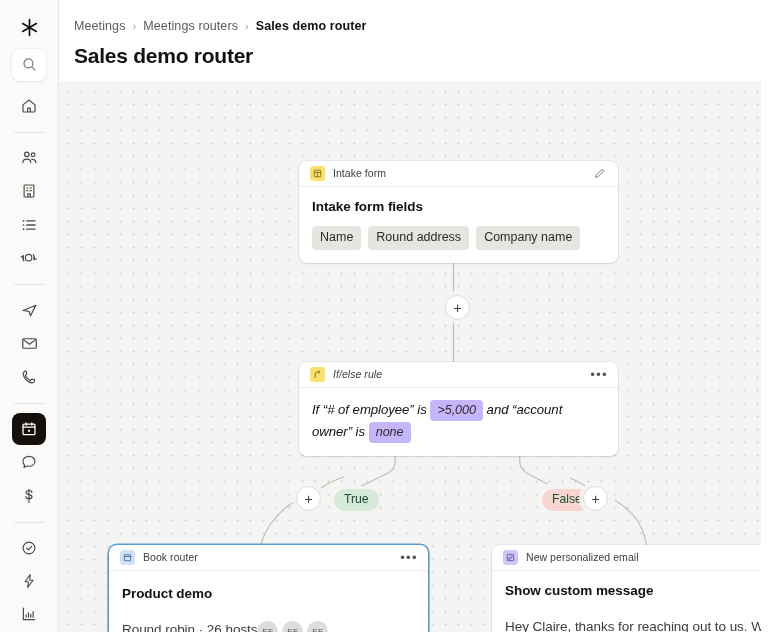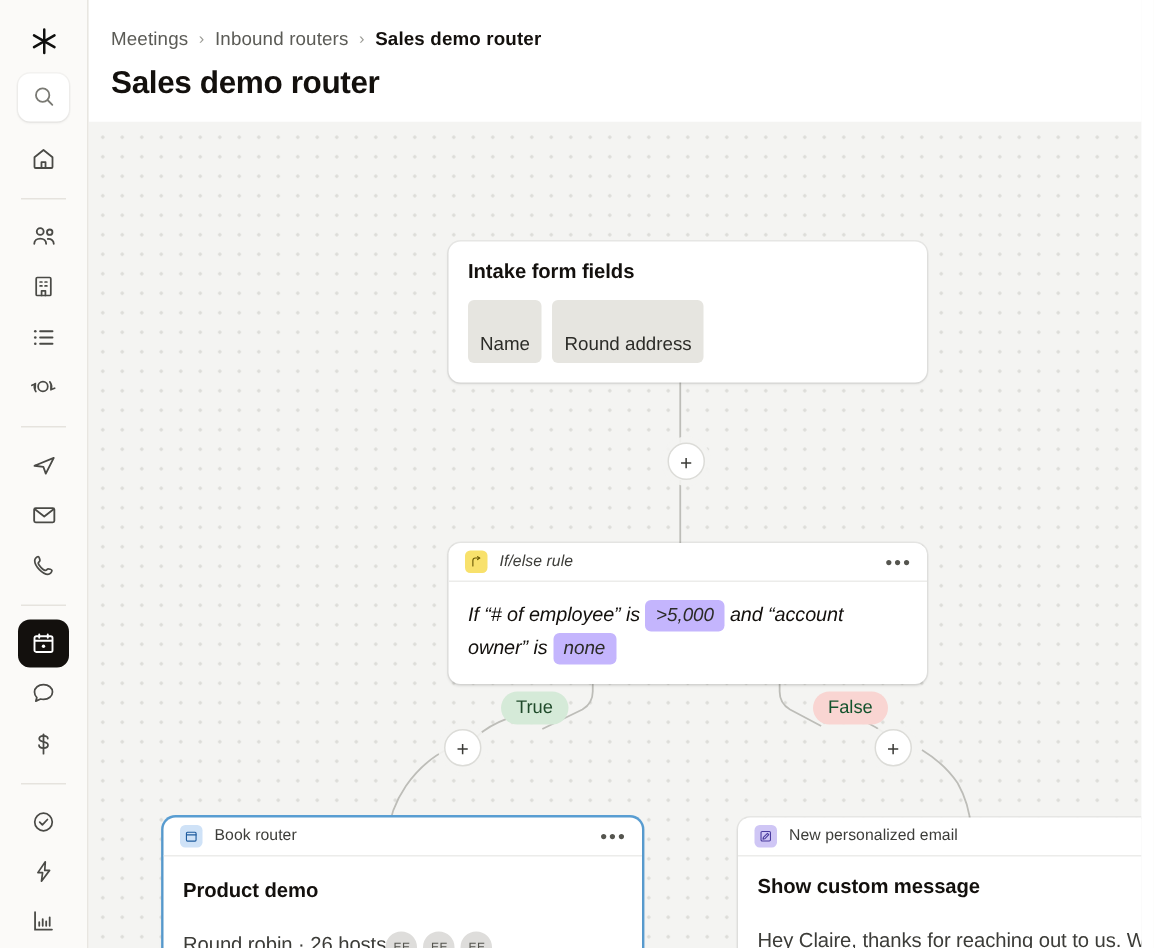--- a/index.html
+++ b/index.html
@@ -173,21 +173,21 @@
     margin-top: 18px;
     letter-spacing: -0.05px;
     white-space: nowrap;
   }
 
   
   .chips { display: flex; gap: 7px; margin-top: 10px; }
   .chip {
     background: #e6e5e0;
     border-radius: 4px;
-    padding: 22px 8px 5px 8px;
+    padding: 4px 8px 5px 8px;
     font-size: 12.5px;
     color: #2c2c28;
     line-height: 15px;
     white-space: nowrap;
   }
 
   
   .rule-text {
     font-size: 13.2px;
     color: #13100d;
@@ -236,20 +236,21 @@
   }
 
   
   .pill {
     position: absolute;
     border-radius: 11px;
     padding: 3px 10px 4px 10px;
     font-size: 12.2px;
     line-height: 15px;
     white-space: nowrap;
+    margin-top: 28px;
   }
   .pill.true  { background: #d5ead8; color: #1f4a2a; }
   .pill.false { background: #f9d5d2; color: #14532d; }
 </style>
 </head>
 <body>
 
 <div id="app">
 
   <nav class="sidebar">
@@ -366,21 +367,21 @@
       </svg>
     </div>
   </nav>
 
   <div class="main">
 
     <div class="topbar">
       <div class="breadcrumb">
         <span class="crumb">Meetings</span>
         <span class="sep">›</span>
-        <span class="crumb">Inbound routers</span>
+        <span class="crumb">Meetings routers</span>
         <span class="sep">›</span>
         <span class="crumb last">Sales demo router</span>
       </div>
       <h1 class="page-title">Sales demo router</h1>
     </div>
 
     <div class="canvas">
       <div class="canvas-inner">
 
         <svg class="edges" viewBox="0 0 710 551" preserveAspectRatio="none">
@@ -398,25 +399,40 @@
 
             <path d="M466 369 L466 380 Q466 388 473 392 L494 403"></path>
 
             <path d="M517 397 Q533 404 541 411"></path>
 
             <path d="M562 419 Q577 428 586 441 Q594 455 595 471"></path>
           </g>
         </svg>
 
         <div class="node" style="left:240px; top:80px; width:319px;">
+          <div class="node-head">
+            <span class="node-badge yellow">
+              <svg width="9" height="9" viewBox="0 0 16 16" fill="none" stroke="currentColor" stroke-width="1.3">
+                <rect x="2.2" y="2.2" width="11.6" height="11.6" rx="1.2"></rect>
+                <path d="M2.4 6.1h11.2M8 6.3v7.3" stroke-linecap="round"></path>
+              </svg>
+            </span>
+            <span class="node-head-label">Intake form</span>
+            <span class="node-action">
+              <svg width="13" height="13" viewBox="0 0 24 24" fill="none" stroke="currentColor" stroke-width="1.5" stroke-linejoin="round">
+                <path d="M16.6 4.3l3.1 3.1L8.9 18.2l-4 .9.9-4z"></path>
+              </svg>
+            </span>
+          </div>
           <div class="node-body">
             <div class="node-title">Intake form fields</div>
             <div class="chips">
               <span class="chip">Name</span>
               <span class="chip">Round address</span>
+              <span class="chip">Company name</span>
             </div>
           </div>
         </div>
 
         <div class="plus" style="left:386px; top:214px;">
           <span>+</span>
         </div>
 
         <div class="node" style="left:240px; top:281px; width:319px;font-style:italic;">
           <div class="node-head">

